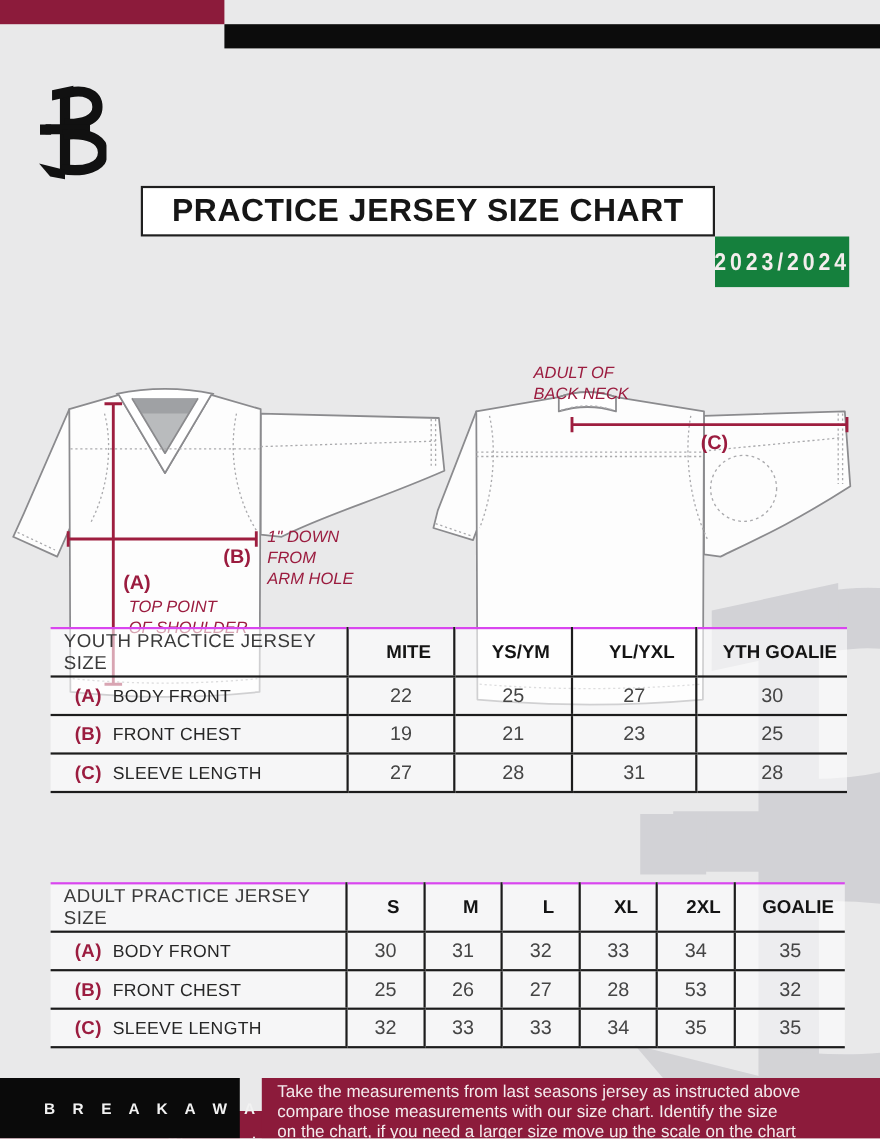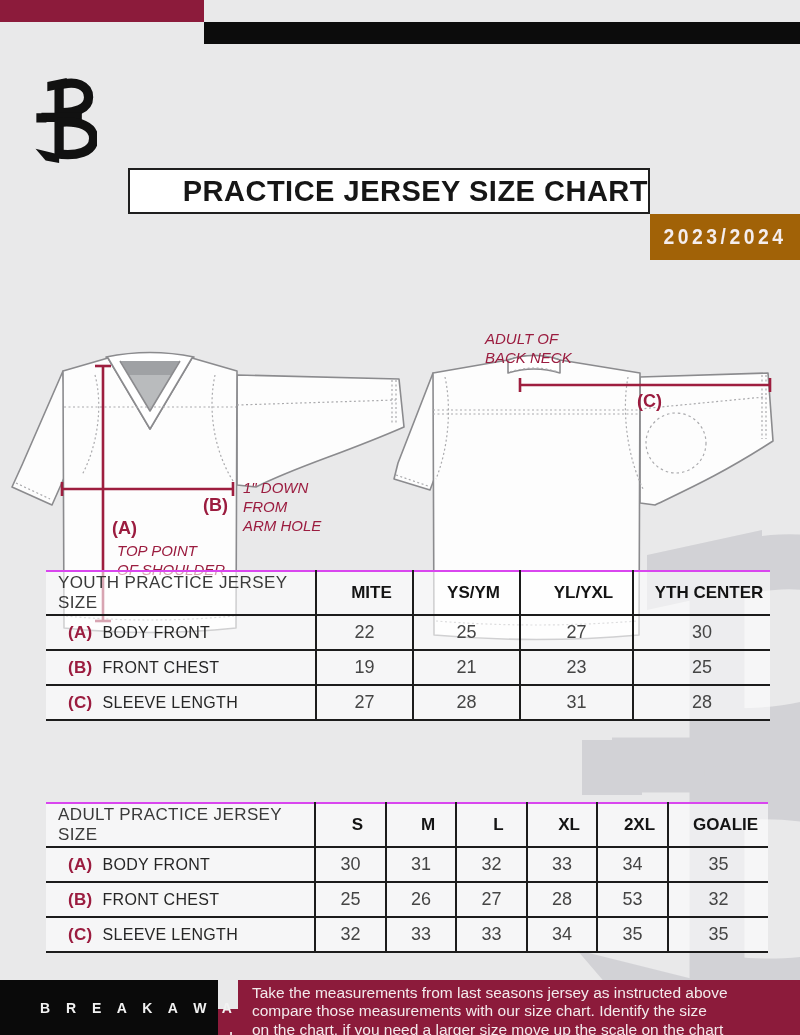--- a/index.html
+++ b/index.html
@@ -6,25 +6,25 @@
   .page{
     position:relative;width:800px;height:1035px;overflow:hidden;
     background:#e9e9ea;font-family:"Liberation Sans",sans-serif;
   }
   
   .topbar-maroon{position:absolute;left:0;top:0;width:204px;height:22px;background:#8c1b3b;}
   .topbar-black{position:absolute;left:204px;top:0;right:0;height:22px;background:#0c0c0c;}
   .logo-main{position:absolute;left:33px;top:27px;width:64px;height:98px;color:#111;}
   .title-box{
     position:absolute;left:128px;top:22px;width:522px;height:46px;background:#fff;
-    border:2px solid #1f1f1f;box-sizing:border-box;display:flex;align-items:center;justify-content:flex-end;
+    border:2px solid #1f1f1f;box-sizing:border-box;display:flex;align-items:center;justify-content:center;
     font-size:29px;font-weight:700;letter-spacing:.5px;color:#161616;white-space:nowrap;
   }
   .year-box{
-    position:absolute;left:650px;top:22px;width:150px;height:46px;background:#a16207;
+    position:absolute;left:650px;top:22px;width:122px;height:46px;background:#15803d;
     display:flex;align-items:center;justify-content:center;color:#f4eded;
     font-size:22px;font-weight:700;
   }
   .year-box .squeeze{transform:scaleX(.88);letter-spacing:4px;white-space:nowrap;}
   
   .diagram{position:absolute;left:0;top:75px;width:800px;height:348px;}
   .diagram svg{position:absolute;left:0;top:0;}
   .mlabel{position:absolute;color:#9b1c3f;font-style:italic;font-size:15px;line-height:19px;white-space:nowrap;}
   .mkey{position:absolute;color:#9b1c3f;font-weight:700;font-size:18px;font-style:normal;white-space:nowrap;}
   
@@ -189,21 +189,21 @@
         <col style="width:107px">
         <col style="width:113px">
         <col style="width:137px">
       </colgroup>
     <tbody>
         <tr class="head">
       <td class="cell-size-header">YOUTH PRACTICE JERSEY SIZE</td>
       <td class="vd cell-col-header">MITE</td>
       <td class="vd cell-col-header">YS/YM</td>
       <td class="vd cell-col-header">YL/YXL</td>
-      <td class="vd cell-col-header">YTH CENTER</td>
+      <td class="vd cell-col-header">YTH GOALIE</td>
     </tr>
     <tr class="data">
       <td class="cell-label"><span class="key">(A)</span><span>BODY FRONT</span></td>
       <td class="vd cell-value">22</td>
       <td class="vd cell-value">25</td>
       <td class="vd cell-value">27</td>
       <td class="vd cell-value">30</td>
     </tr>
     <tr class="data">
       <td class="cell-label"><span class="key">(B)</span><span>FRONT CHEST</span></td>

